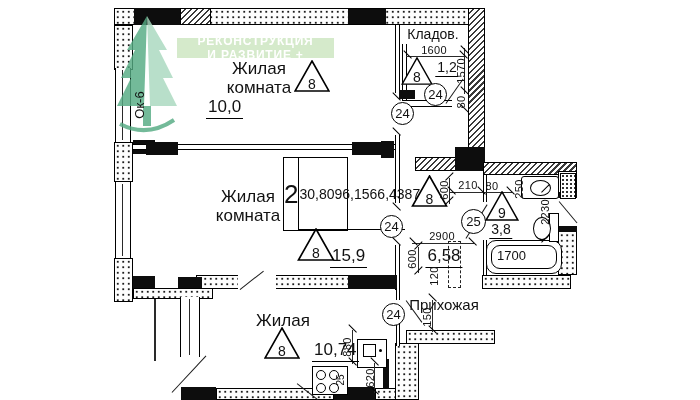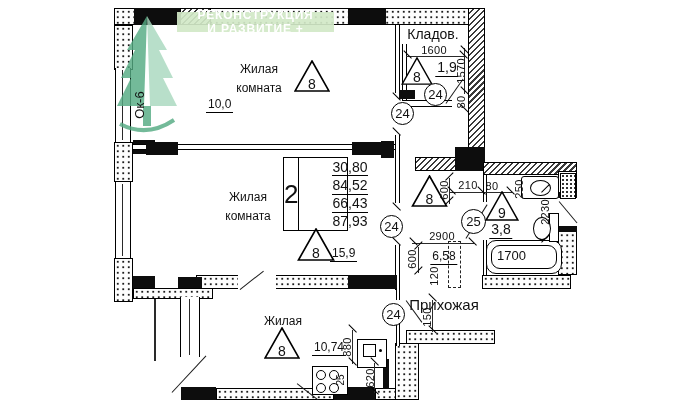--- a/index.html
+++ b/index.html
@@ -32,21 +32,21 @@
   .thinh { background:#fff; border-top:1.3px solid #000; border-bottom:1.3px solid #000; }
   .gap { background:#fff; }
   .line { background:#2a2a2a; }
   .tick { width:11px; height:1.4px; background:#000; transform: rotate(45deg); }
   .tickn { width:11px; height:1.4px; background:#000; transform: rotate(-45deg); }
   .swing { height:1.2px; background:#1a1a1a; transform-origin: left center; }
   .dashrect { border:1.4px dashed #222; background:transparent; }
   
   .ctr { transform: translate(-50%,-50%); white-space: nowrap; }
   .vt  { transform: translate(-50%,-50%) rotate(-90deg); white-space: nowrap; }
-  .t16 { font-size:12px; }
+  .t16 { font-size:17px; }
   .t15 { font-size:15px; }
   .t14 { font-size:14px; }
   .t13 { font-size:13px; }
   .t11 { font-size:11px; letter-spacing:0.3px; }
   .t10 { font-size:10px; }
   .und { border-bottom:1.3px solid #000; padding:0 2px 1px 2px; }
   
   .tri { width:36px; height:32px; }
   .tri svg { display:block; width:100%; height:100%; }
   .tri .n { position:absolute; left:50%; bottom:0px; transform:translateX(-50%); font-size:14px; }
@@ -62,21 +62,21 @@
     display:flex; flex-direction:column; align-items:center; justify-content:center;
     color:#fff; font-weight:bold; font-size:12px; letter-spacing:0.8px; line-height:14px;
     text-align:center;
   }
   
   #area-table { border:1.5px solid #000; display:flex; background:#fff; }
   #area-table .colA {
     width:22px; border-right:1.3px solid #000; display:flex; align-items:center; justify-content:center;
     font-size:26px;
   }
-  #area-table .colB { flex:1; display:flex; flex-direction:column;margin-left:33px; }
+  #area-table .colB { flex:1; display:flex; flex-direction:row; }
   #area-table .colB div {
     flex:1; display:flex; align-items:center; justify-content:center;
     border-bottom:1.3px solid #000; font-size:14px;
   }
   #area-table .colB div:last-child { border-bottom:none; }
   
   .fix { border:1.3px solid #000; background:#fff; }
   .stove-burner { width:10px; height:10px; border:1.1px solid #000; border-radius:50%; background:#fff; }
 </style>
 </head>
@@ -207,21 +207,21 @@
   <div class="abs tickn" style="left:413px; top:270px;"></div>
   <div class="abs tickn" style="left:540px; top:188px;"></div>
   <div class="abs tickn" style="left:540px; top:238px;"></div>
 
   <svg class="abs" style="left:116px; top:14px; opacity:0.82;" width="62" height="126" viewBox="0 0 62 126">
     <polygon points="31,2 51,36 43,36 57,64 47,64 61,92 34,92" fill="#a9d9bf"></polygon>
     <polygon points="31,2 11,36 19,36 5,64 15,64 1,92 28,92" fill="#55ab83"></polygon>
     <rect x="27" y="92" width="8" height="20" fill="#55ab83"></rect>
     <path d="M4,110 Q31,124 58,106" stroke="#55ab83" stroke-width="4" fill="none"></path>
   </svg>
-  <div id="logo-banner" class="abs" style="left:177px; top:12px; width:157px; height:20px;text-align:right;">
+  <div id="logo-banner" class="abs" style="left:177px; top:38px; width:157px; height:20px;text-align:right;">
     <span>РЕКОНСТРУКЦИЯ</span>
     <span>И РАЗВИТИЕ +</span>
   </div>
 
   <span class="abs ctr t16" style="left:259px; top:69px;">Жилая</span>
   <span class="abs ctr t16" style="left:259px; top:88px;">комната</span>
   <span class="abs t16 und" style="left:206px; top:97px;">10,0</span>
   <div class="abs tri" style="left:294px; top:60px;">
     <svg viewBox="0 0 36 32">
         <polygon points="18,1 35,31 1,31" fill="#fff" stroke="#000" stroke-width="1.6"></polygon>
@@ -230,37 +230,37 @@
   </div>
 
   <span class="abs ctr t14" style="left:433px; top:34px;">Кладов.</span>
   <span class="abs ctr t11" style="left:434px; top:50px;">1600</span>
   <div class="abs tri" style="left:401px; top:57px; width:32px; height:28px;">
     <svg viewBox="0 0 36 32">
         <polygon points="18,1 35,31 1,31" fill="#fff" stroke="#000" stroke-width="1.6"></polygon>
       </svg>
     <span class="n">8</span>
   </div>
-  <span class="abs ctr t14 und" style="left:447px; top:68px;">1,9</span>
+  <span class="abs ctr t14 und" style="left:447px; top:68px;">1,2</span>
   <span class="abs vt t11" style="left:461px; top:71px;">1570</span>
   <span class="abs vt t11" style="left:461px; top:102px;">80</span>
   <div class="abs circ" style="left:424px; top:83px;">
       <span>24</span>
     </div>
   <div class="abs circ" style="left:391px; top:102px;">
       <span>24</span>
     </div>
 
   <span class="abs ctr t16" style="left:248px; top:197px;">Жилая</span>
   <span class="abs ctr t16" style="left:248px; top:216px;">комната</span>
   <div id="area-table" class="abs" style="left:283px; top:157px; width:65px; height:74px;">
     <div class="colA">2</div>
     <div class="colB">
       <div>30,80</div>
-      <div>84,52</div>
+      <div>96,15</div>
       <div>66,43</div>
       <div>87,93</div>
     </div>
   </div>
   <div class="abs tri" style="left:297px; top:228px; width:38px; height:33px;">
     <svg viewBox="0 0 36 32">
         <polygon points="18,1 35,31 1,31" fill="#fff" stroke="#000" stroke-width="1.6"></polygon>
       </svg>
     <span class="n">8</span>
   </div>

